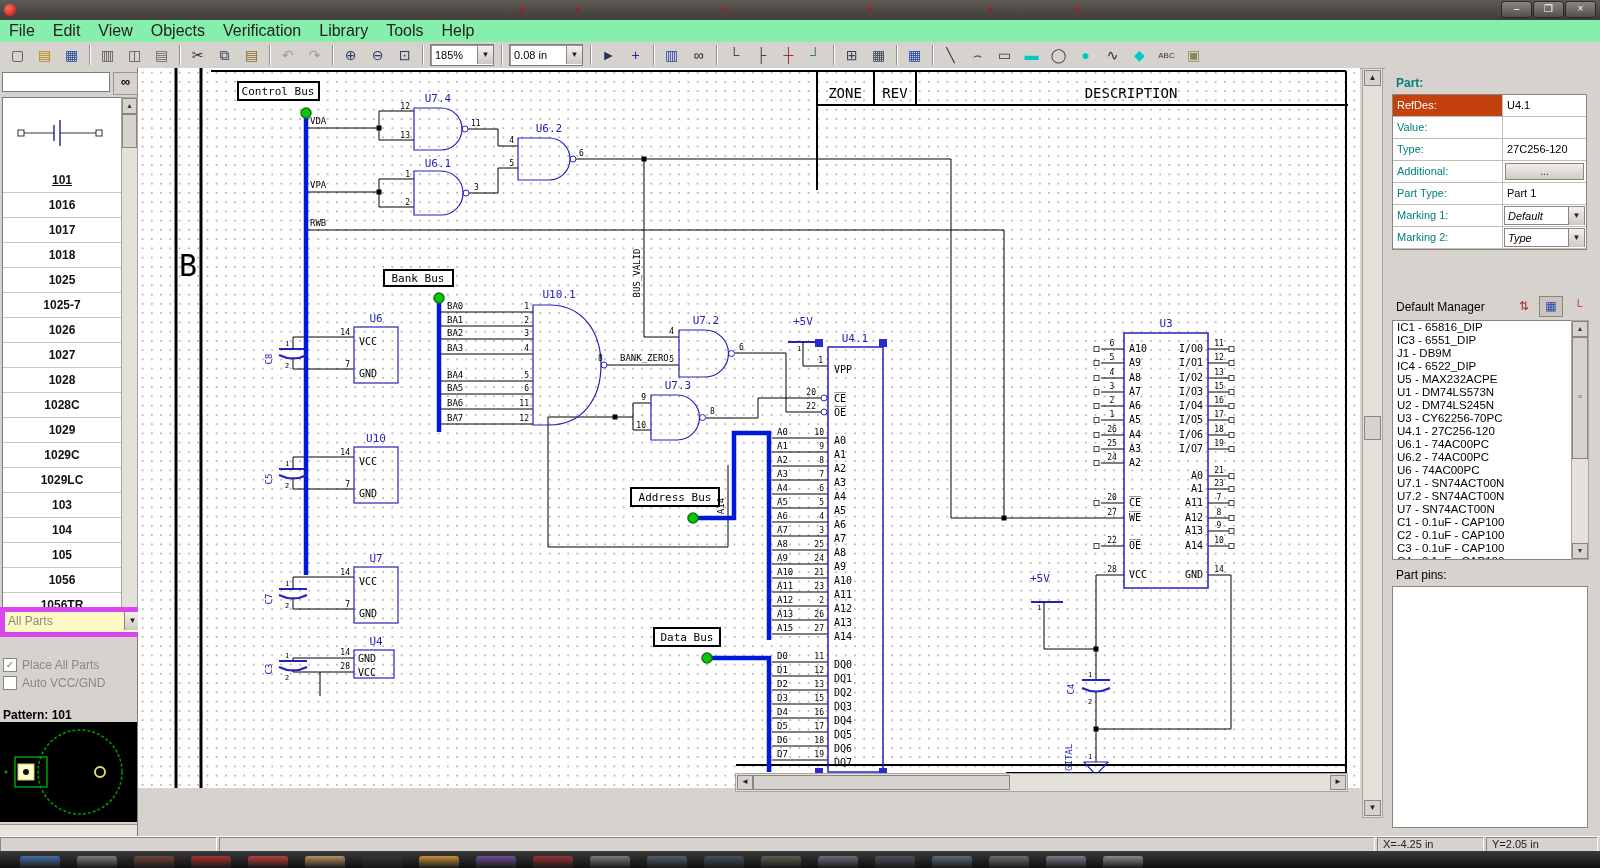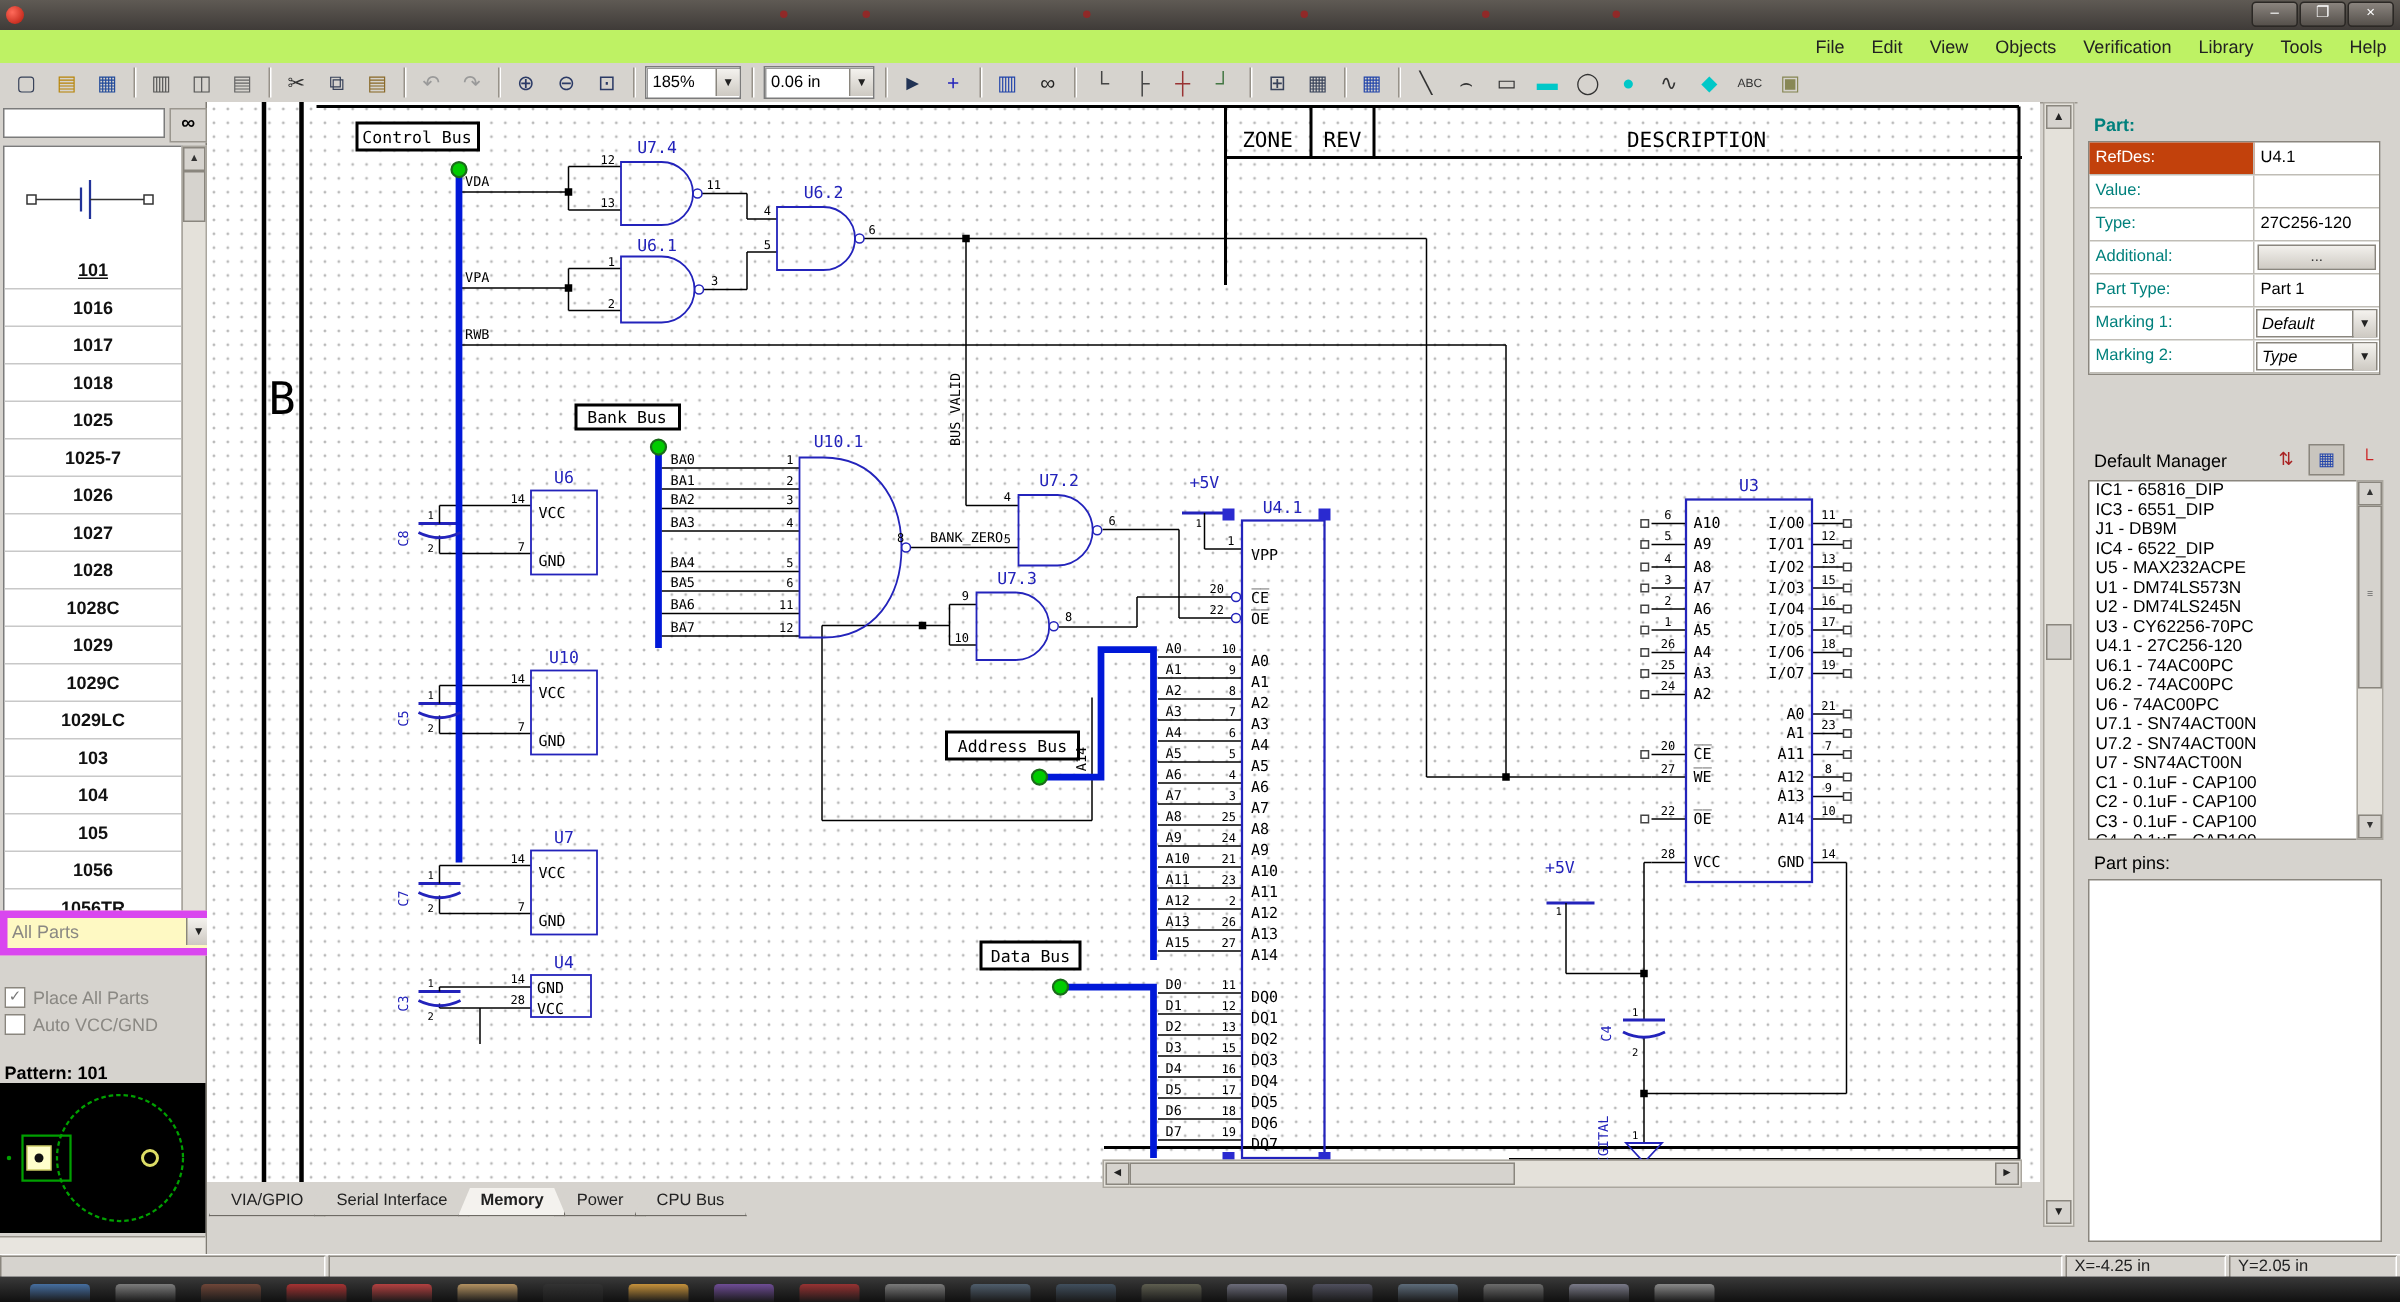--- a/index.html
+++ b/index.html
@@ -7,21 +7,21 @@
   
   #titlebar{position:absolute;left:0;top:0;width:1600px;height:20px;
     background:linear-gradient(#5f5a54,#3f3b38);color:#fff;font-size:12px;display:flex;align-items:center;}
   #titlebar .applogo{width:12px;height:12px;border-radius:50%;background:radial-gradient(circle at 35% 35%,#ff6a5a,#b3170a);margin:0 5px 0 4px;}
   #titlebar .ttext{white-space:nowrap;text-shadow:1px 1px 1px #000;}
   .tb-dot{position:absolute;top:7px;width:5px;height:5px;border-radius:50%;background:#a02020;opacity:.8;}
   #winbtns{position:absolute;right:4px;top:1px;display:flex;}
   .winbtn{width:29px;height:15px;margin-left:1px;background:linear-gradient(#8a847e,#55504b);
     border:1px solid #2b2825;border-radius:3px;color:#fff;font-size:10px;line-height:13px;text-align:center;}
   
-  #menubar{position:absolute;left:0;top:20px;width:1600px;height:22px;background:#bef264;border-bottom:1px solid #b8b4ac;display:flex;align-items:center;font-size:12px;color:#222;justify-content:flex-end;}
+  #menubar{position:absolute;left:0;top:20px;width:1600px;height:22px;background:#86efac;border-bottom:1px solid #b8b4ac;display:flex;align-items:center;font-size:16px;color:#222;}
   .menu-item{padding:3px 9px;}
   
   #toolbar{position:absolute;left:0;top:42px;width:1600px;height:26px;background:#d6d3ce;border-bottom:1px solid #9a968e;display:flex;align-items:center;padding-left:4px;}
   .tbtn{width:23px;height:22px;margin:0 1px;display:flex;align-items:center;justify-content:center;font-size:14px;background:#d6d3ce;border:1px solid #d6d3ce;}
   .tbtn span{pointer-events:none;}
   .tsep{width:1px;height:20px;background:#979289;box-shadow:1px 0 0 #fff;margin:0 4px;}
   .tcombo{height:20px;background:#fff;border:1px solid #7b7b7b;box-shadow:inset 1px 1px 0 #9a9a9a;display:flex;align-items:center;font-size:11px;margin:4px 3px;}
   .tcombo .val{padding:0 4px;flex:1;}
   .combo-arrow{width:15px;height:18px;background:linear-gradient(#f4f2ee,#cdc9c2);border-left:1px solid #8a867e;font-size:8px;text-align:center;line-height:18px;color:#222;}
   
@@ -161,21 +161,21 @@
       <div class="tbtn">
         <span style="color: rgb(43, 58, 102);">⊡</span>
       </div>
       <div class="tsep"></div>
       <div class="tcombo" style="width: 62px;">
         <div class="val">185%</div>
         <div class="combo-arrow">▼</div>
       </div>
       <div class="tsep"></div>
       <div class="tcombo" style="width: 72px;">
-        <div class="val">0.06 in</div>
+        <div class="val">0.08 in</div>
         <div class="combo-arrow">▼</div>
       </div>
       <div class="tsep"></div>
       <div class="tbtn">
         <span style="color: rgb(34, 51, 85);">►</span>
       </div>
       <div class="tbtn">
         <span style="color: rgb(35, 35, 187);">+</span>
       </div>
       <div class="tsep"></div>
@@ -767,27 +767,20 @@
     <div class="sbtn2" style="left:1px;top:1px;width:15px;height:14px;line-height:13px;">▲</div>
     <div class="sbtn2" style="left:1px;top:347px;width:15px;height:22px;"></div>
     <div class="sbtn2" style="left:1px;bottom:1px;width:15px;height:14px;line-height:13px;">▼</div>
   </div>
   <div id="hscroll">
     <div class="sbtn2" style="left:1px;top:1px;width:14px;height:13px;line-height:12px;">◄</div>
     <div class="sbtn2" style="left:17px;top:1px;width:255px;height:13px;"></div>
     <div class="sbtn2" style="right:1px;top:1px;width:14px;height:13px;line-height:12px;">►</div>
   </div>
 
-  <div id="tabs">
-      <div class="tab">VIA/GPIO</div>
-      <div class="tab">Serial Interface</div>
-      <div class="tab active">Memory</div>
-      <div class="tab">Power</div>
-      <div class="tab">CPU Bus</div>
-    </div>
 
   <div id="rightdock">
     <div id="part-title">Part:</div>
     <div id="part-table">
         <div class="pt-row sel">
           <div class="pt-label">RefDes:</div>
           <div class="pt-value">U4.1</div>
         </div>
         <div class="pt-row">
           <div class="pt-label">Value:</div>

